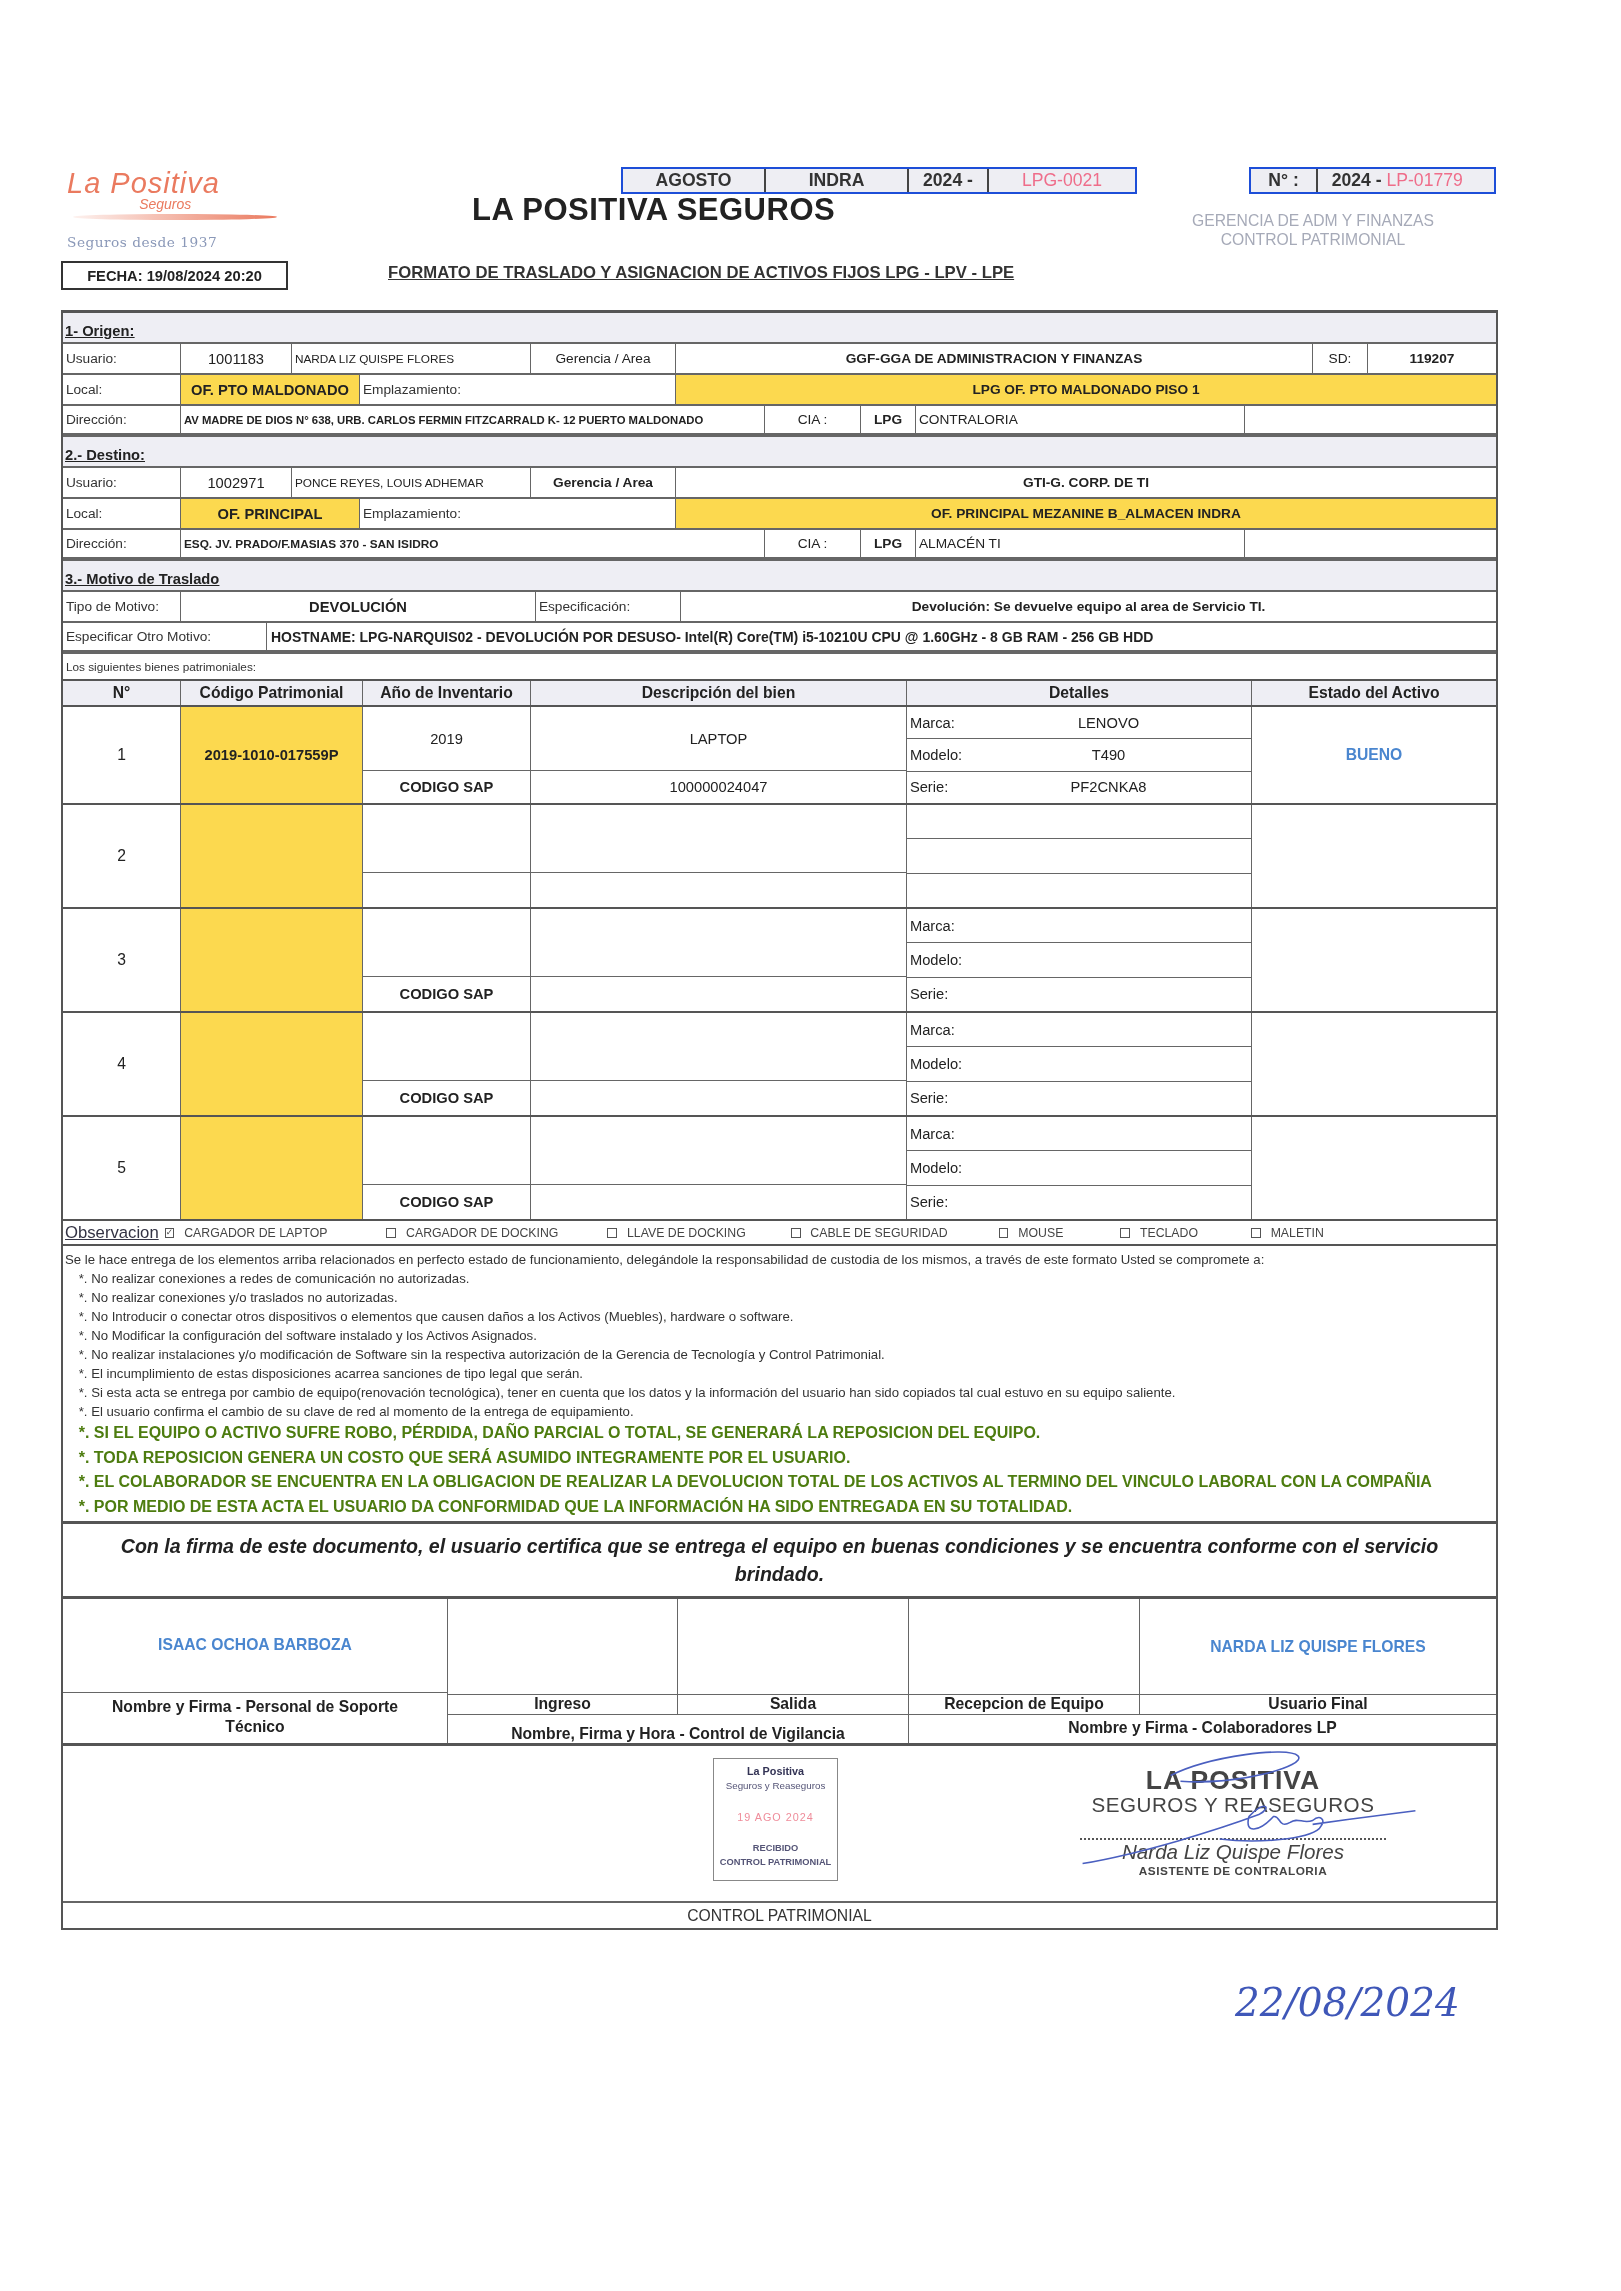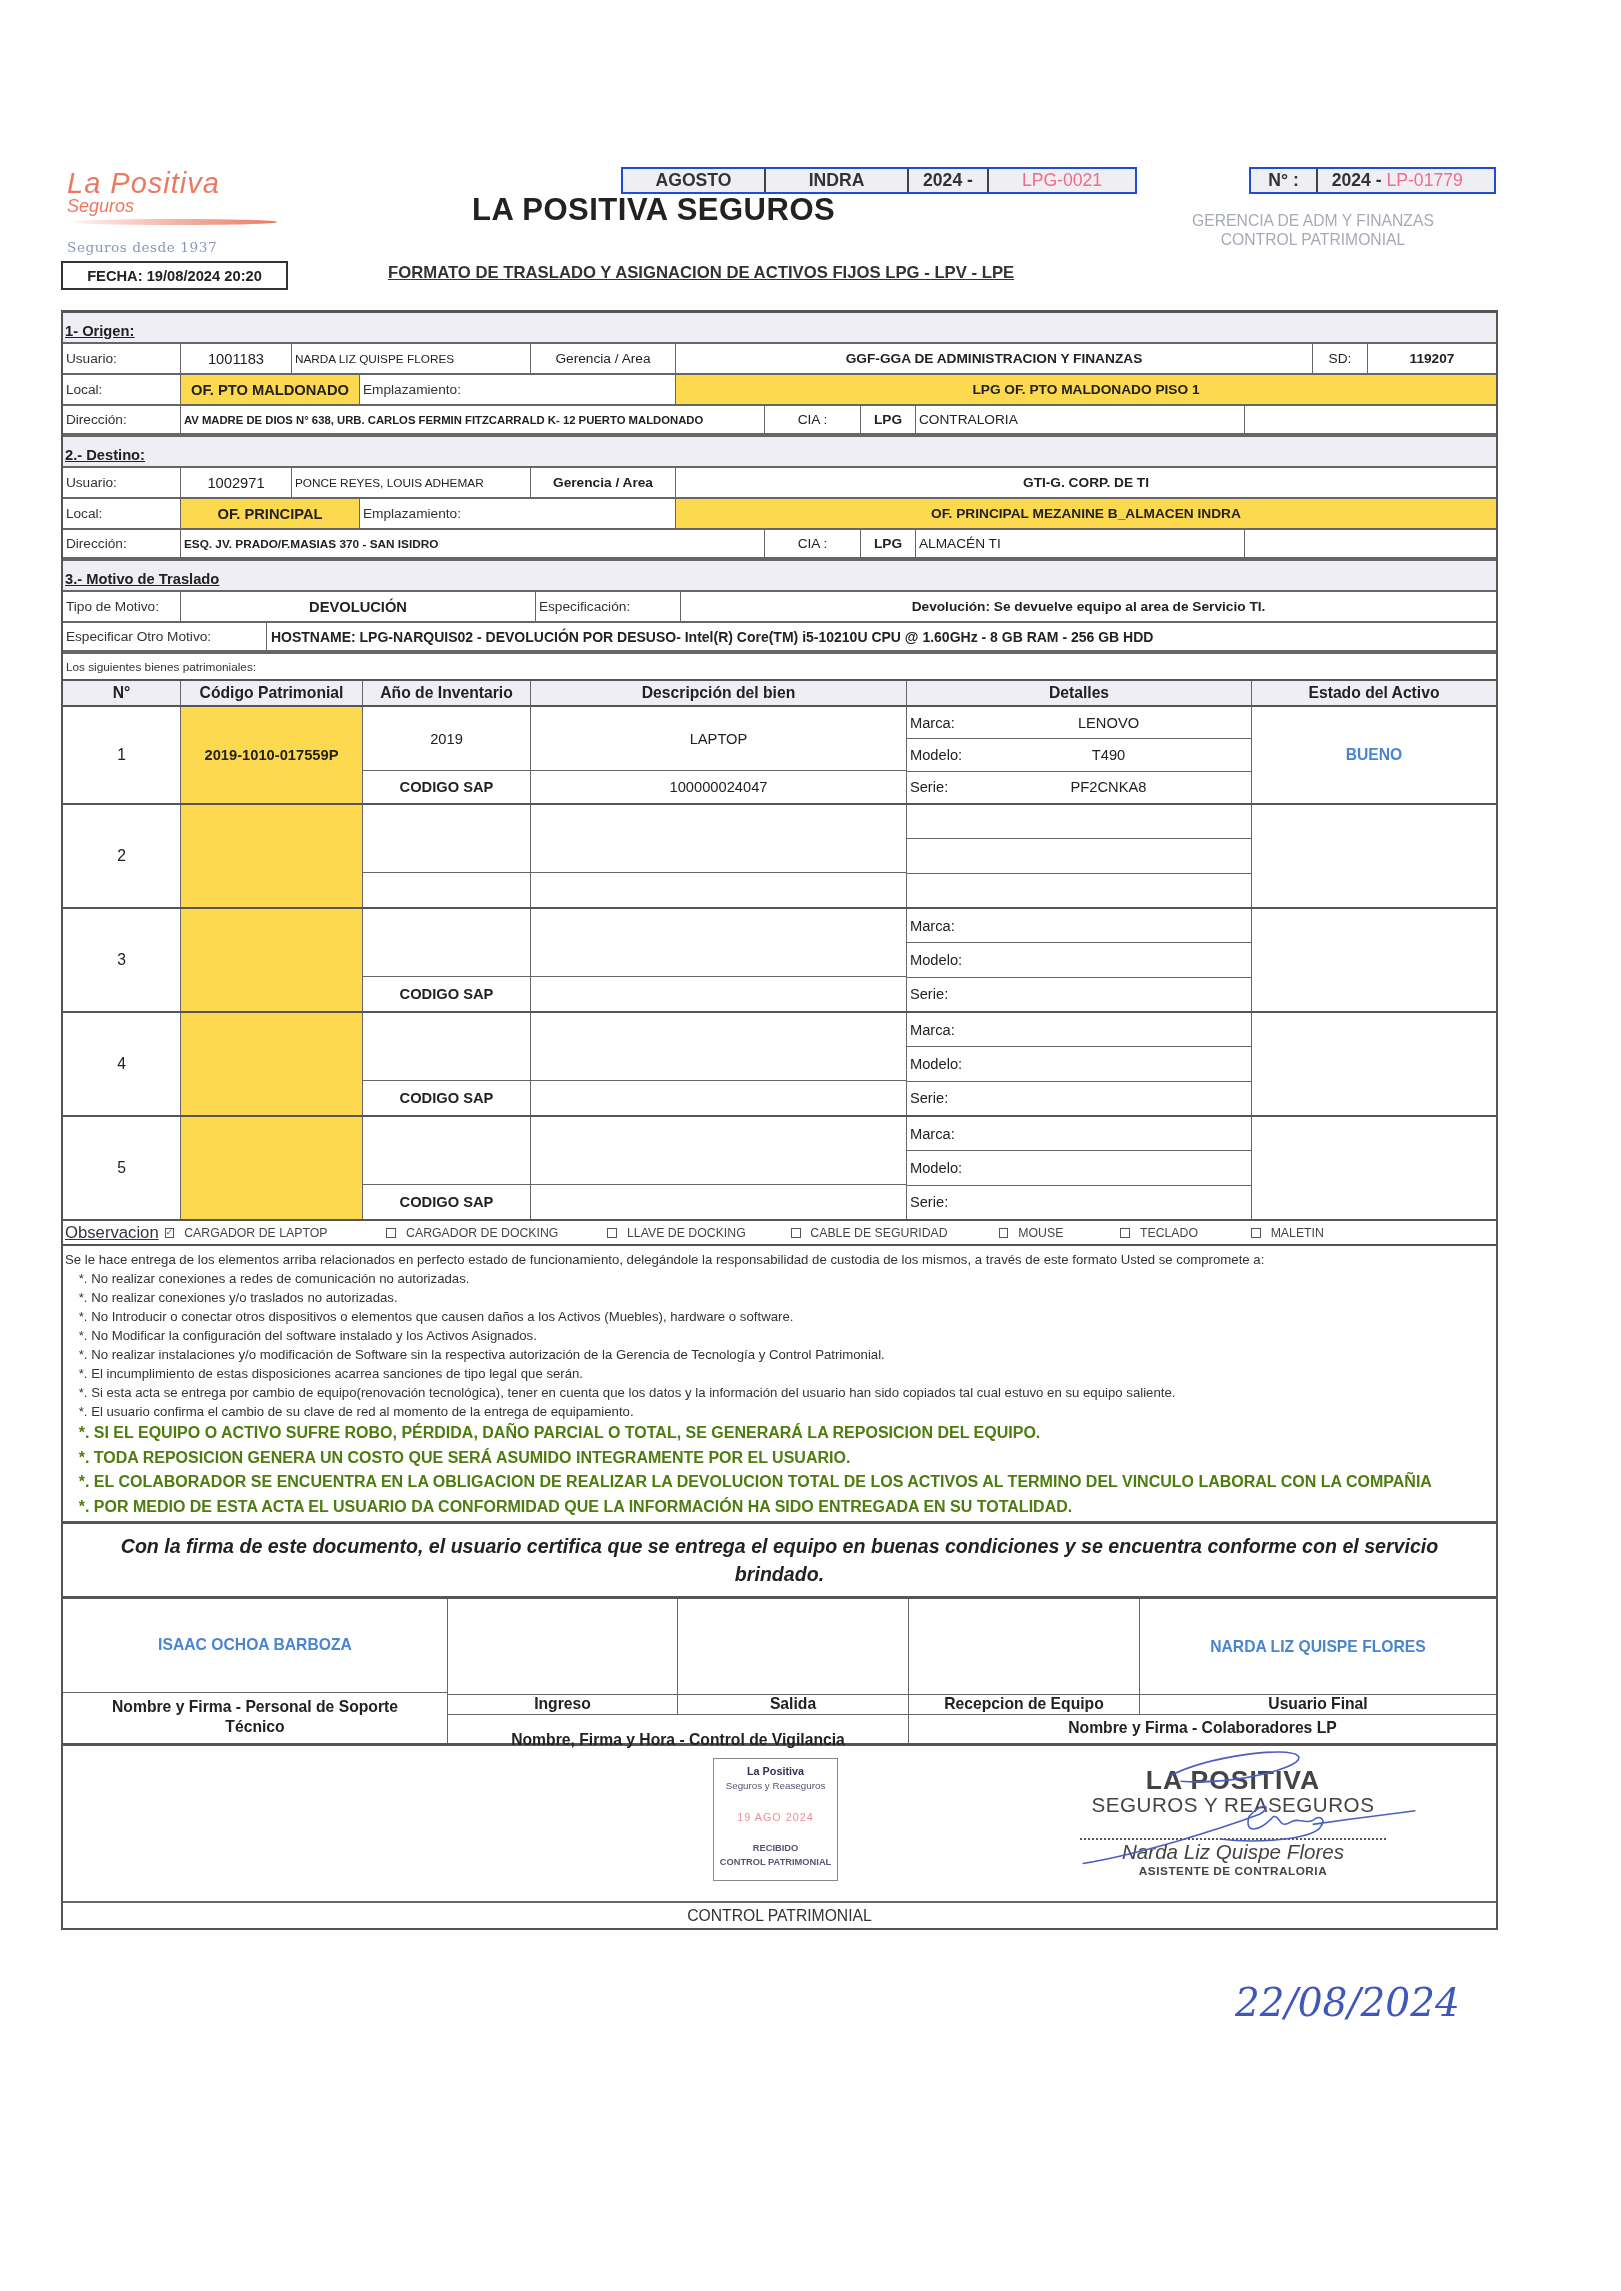--- a/index.html
+++ b/index.html
@@ -6,21 +6,21 @@
   html, body { margin: 0; padding: 0; }
   body {
     width: 1621px; height: 2292px; background: #ffffff; position: relative;
     font-family: "Liberation Sans", sans-serif; color: #222; overflow: hidden;
   }
   .abs { position: absolute; }
 
   
   .logo { left: 67px; top: 169px; width: 216px; }
   .logo-main { font-family: "Liberation Sans", sans-serif; font-style: italic; color: #ea7a5f; font-size: 29px; letter-spacing: 1px; line-height: 29px; }
-  .logo-sub { font-style: italic; color: #ea7a5f; font-size: 18px; text-align: left; padding-right: 19.6px; margin-top: -2px; }
+  .logo-sub { font-style: italic; color: #ea7a5f; font-size: 14px; text-align: center; padding-right: 19.6px; margin-top: -2px; }
   .logo-swoosh { height: 5.9px; margin: 2px 5.9px 0 5.9px; border-radius: 50%; background: linear-gradient(90deg, rgba(234,122,95,0.1), #ea7a5f); }
   .logo-tag { font-family: "DejaVu Serif", serif; color: #8a98b8; font-size: 13.7px; margin-top: 13.7px; letter-spacing: 0.5px; }
 
   
   .codebox { display: flex; border: 2px solid #1d4ed8; background: #eeeef3; height: 27.4px; }
   .codebox div { border-right: 2px solid #444; font-size: 17.6px; font-weight: bold; display: flex; align-items: center; justify-content: center; color: #333; }
   .codebox div:last-child { border-right: none; }
   .pink { color: #ef6d8a !important; font-weight: normal !important; }
 
   .main-title { left: 472px; top: 192px; font-size: 31px; font-weight: 900; color: #222; letter-spacing: 0.5px; }
@@ -395,21 +395,21 @@
     </div>
     <div class="scol" style="width:461px">
       <div style="flex:1; display:flex">
         <div style="width:50%; border-right:1.5px solid #666"></div>
         <div style="width:50%"></div>
       </div>
       <div style="display:flex; border-top:1.5px solid #666; height:19.6px">
         <div class="slbl" style="width:50%; border-right:1.5px solid #666">Ingreso</div>
         <div class="slbl" style="width:50%">Salida</div>
       </div>
-      <div class="slbl" style="border-top:1.5px solid #666; height:29px; padding-top:16px">Nombre, Firma y Hora - Control de Vigilancia</div>
+      <div class="slbl" style="border-top:1.5px solid #666; height:29px; padding-top:10px">Nombre, Firma y Hora - Control de Vigilancia</div>
     </div>
     <div class="scol" style="flex:1">
       <div style="flex:1; display:flex">
         <div style="width:231px; border-right:1.5px solid #666"></div>
         <div class="sname" style="flex:1">NARDA LIZ QUISPE FLORES</div>
       </div>
       <div style="display:flex; border-top:1.5px solid #666; height:19.6px">
         <div class="slbl" style="width:231px; border-right:1.5px solid #666">Recepcion de Equipo</div>
         <div class="slbl" style="flex:1">Usuario Final</div>
       </div>

